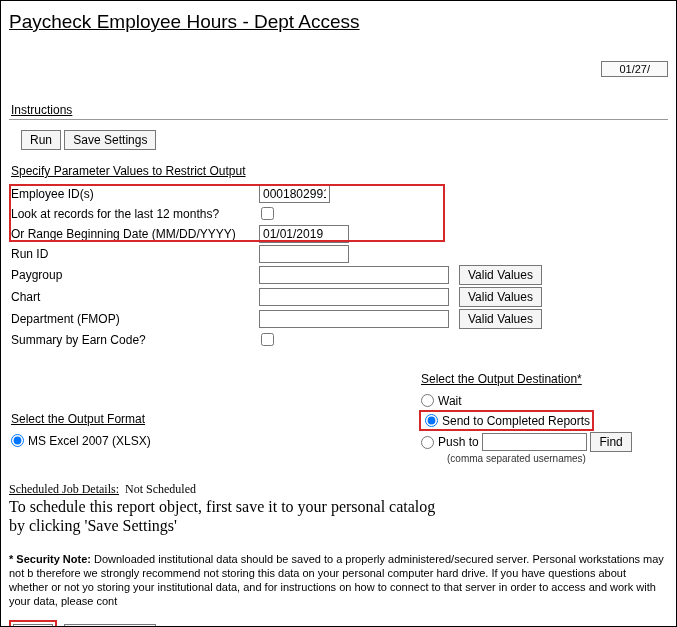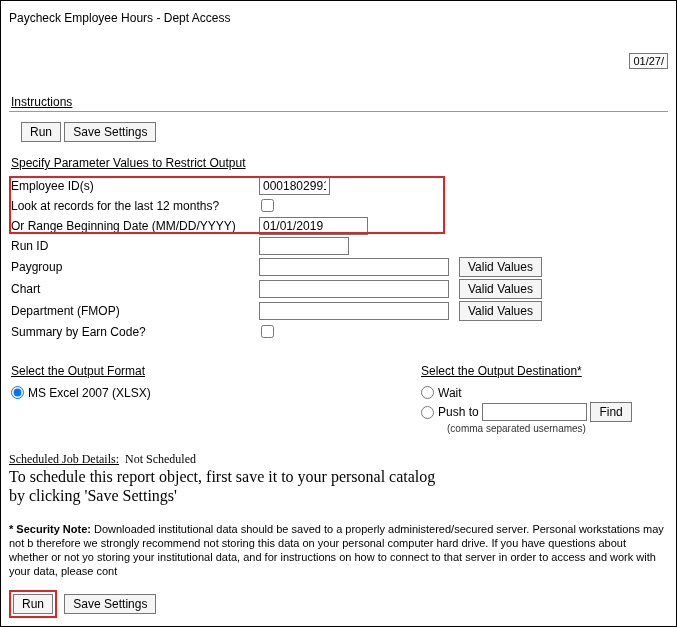--- a/index.html
+++ b/index.html
@@ -12,28 +12,29 @@
     background: #fff;
   }
   .frame {
     width: 677px;
     height: 627px;
     border: 1px solid #000;
     padding: 6px 8px 8px 8px;
     overflow: hidden;
   }
   .page-title {
-    font-size: 12px;
+    font-size: 19px;
+    text-decoration: underline;
     margin: 4px 0 10px 0;
   }
   .date-box {
     float: right;
     border: 1px solid #777;
     font-size: 11px;
-    padding: 1px 3px;
+    padding: 1px 17px;
     margin-top: 18px;
     background:#fafafa;
   }
   .clear { clear: both; }
   .instr {
     text-decoration: underline;
     margin: 26px 0 2px 2px;
     font-size: 12px;
   }
   hr.sep {
@@ -78,21 +79,21 @@
     padding: 1px 3px;
     height: 18px;
     background:#fff;
   }
   input[type="checkbox"], input[type="radio"] { margin: 2px 4px 2px 2px; }
   .bottom-cols {
     display: flex;
     gap: 10px;
     margin-top: 18px;
   }
-  .col-left { width: 400px; }
+  .col-left { width: 400px; margin-top: 40px; }
   .col-right { flex: 1; }
   .radio-row { margin: 1px 0; display:flex; align-items:center; }
   .radio-row .slot { display:inline-flex; align-items:center; }
   .dest-box {
     border: 2px solid #d62828;
     padding: 0 2px;
   }
   .hint {
     font-size: 10px;
     color: #333;
@@ -134,21 +135,21 @@
         <td class="input"><input type="text" style="width: 71px;" value="0001802991"></td>
         <td class="valid"></td>
       </tr>
       <tr>
         <td class="label">Look at records for the last 12 months?</td>
         <td class="input"><input type="checkbox" style=""></td>
         <td></td>
       </tr>
       <tr>
         <td class="label">Or Range Beginning Date (MM/DD/YYYY)</td>
-        <td class="input"><input type="text" style="width: 109px;" value="01/01/2019"></td>
+        <td class="input"><input type="text" style="width: 90px;" value="01/01/2019"></td>
         <td></td>
       </tr>
       <tr>
         <td class="label">Run ID</td>
         <td class="input"><input type="text" style="width: 90px;" value=""></td>
         <td></td>
       </tr>
       <tr>
         <td class="label">Paygroup</td>
         <td class="input"><input type="text" style="width: 190px;" value=""></td>
@@ -179,20 +180,26 @@
       <div class="radio-row">
         <input type="radio" checked="" style="">
         <span>MS Excel 2007 (XLSX)</span>
       </div>
     </div>
     <div class="col-right">
       <div class="sect-underline">Select the Output Destination*</div>
       <div class="radio-row">
         <input type="radio" name="dest" style="">
         <span>Wait</span>
+      </div>
+      <div class="radio-row">
+        <span class="dest-box slot">
+          <input type="radio" name="dest" checked="" style="">
+          <span>Send to Completed Reports</span>
+        </span>
       </div>
       <div class="radio-row">
         <input type="radio" name="dest" style="">
         <span style="">Push to</span>
         &nbsp;<input type="text" style="width: 105px;" value="">
         &nbsp;<button>Find</button>
       </div>
       <div class="hint">(comma separated usernames)</div>
     </div>
   </div>

